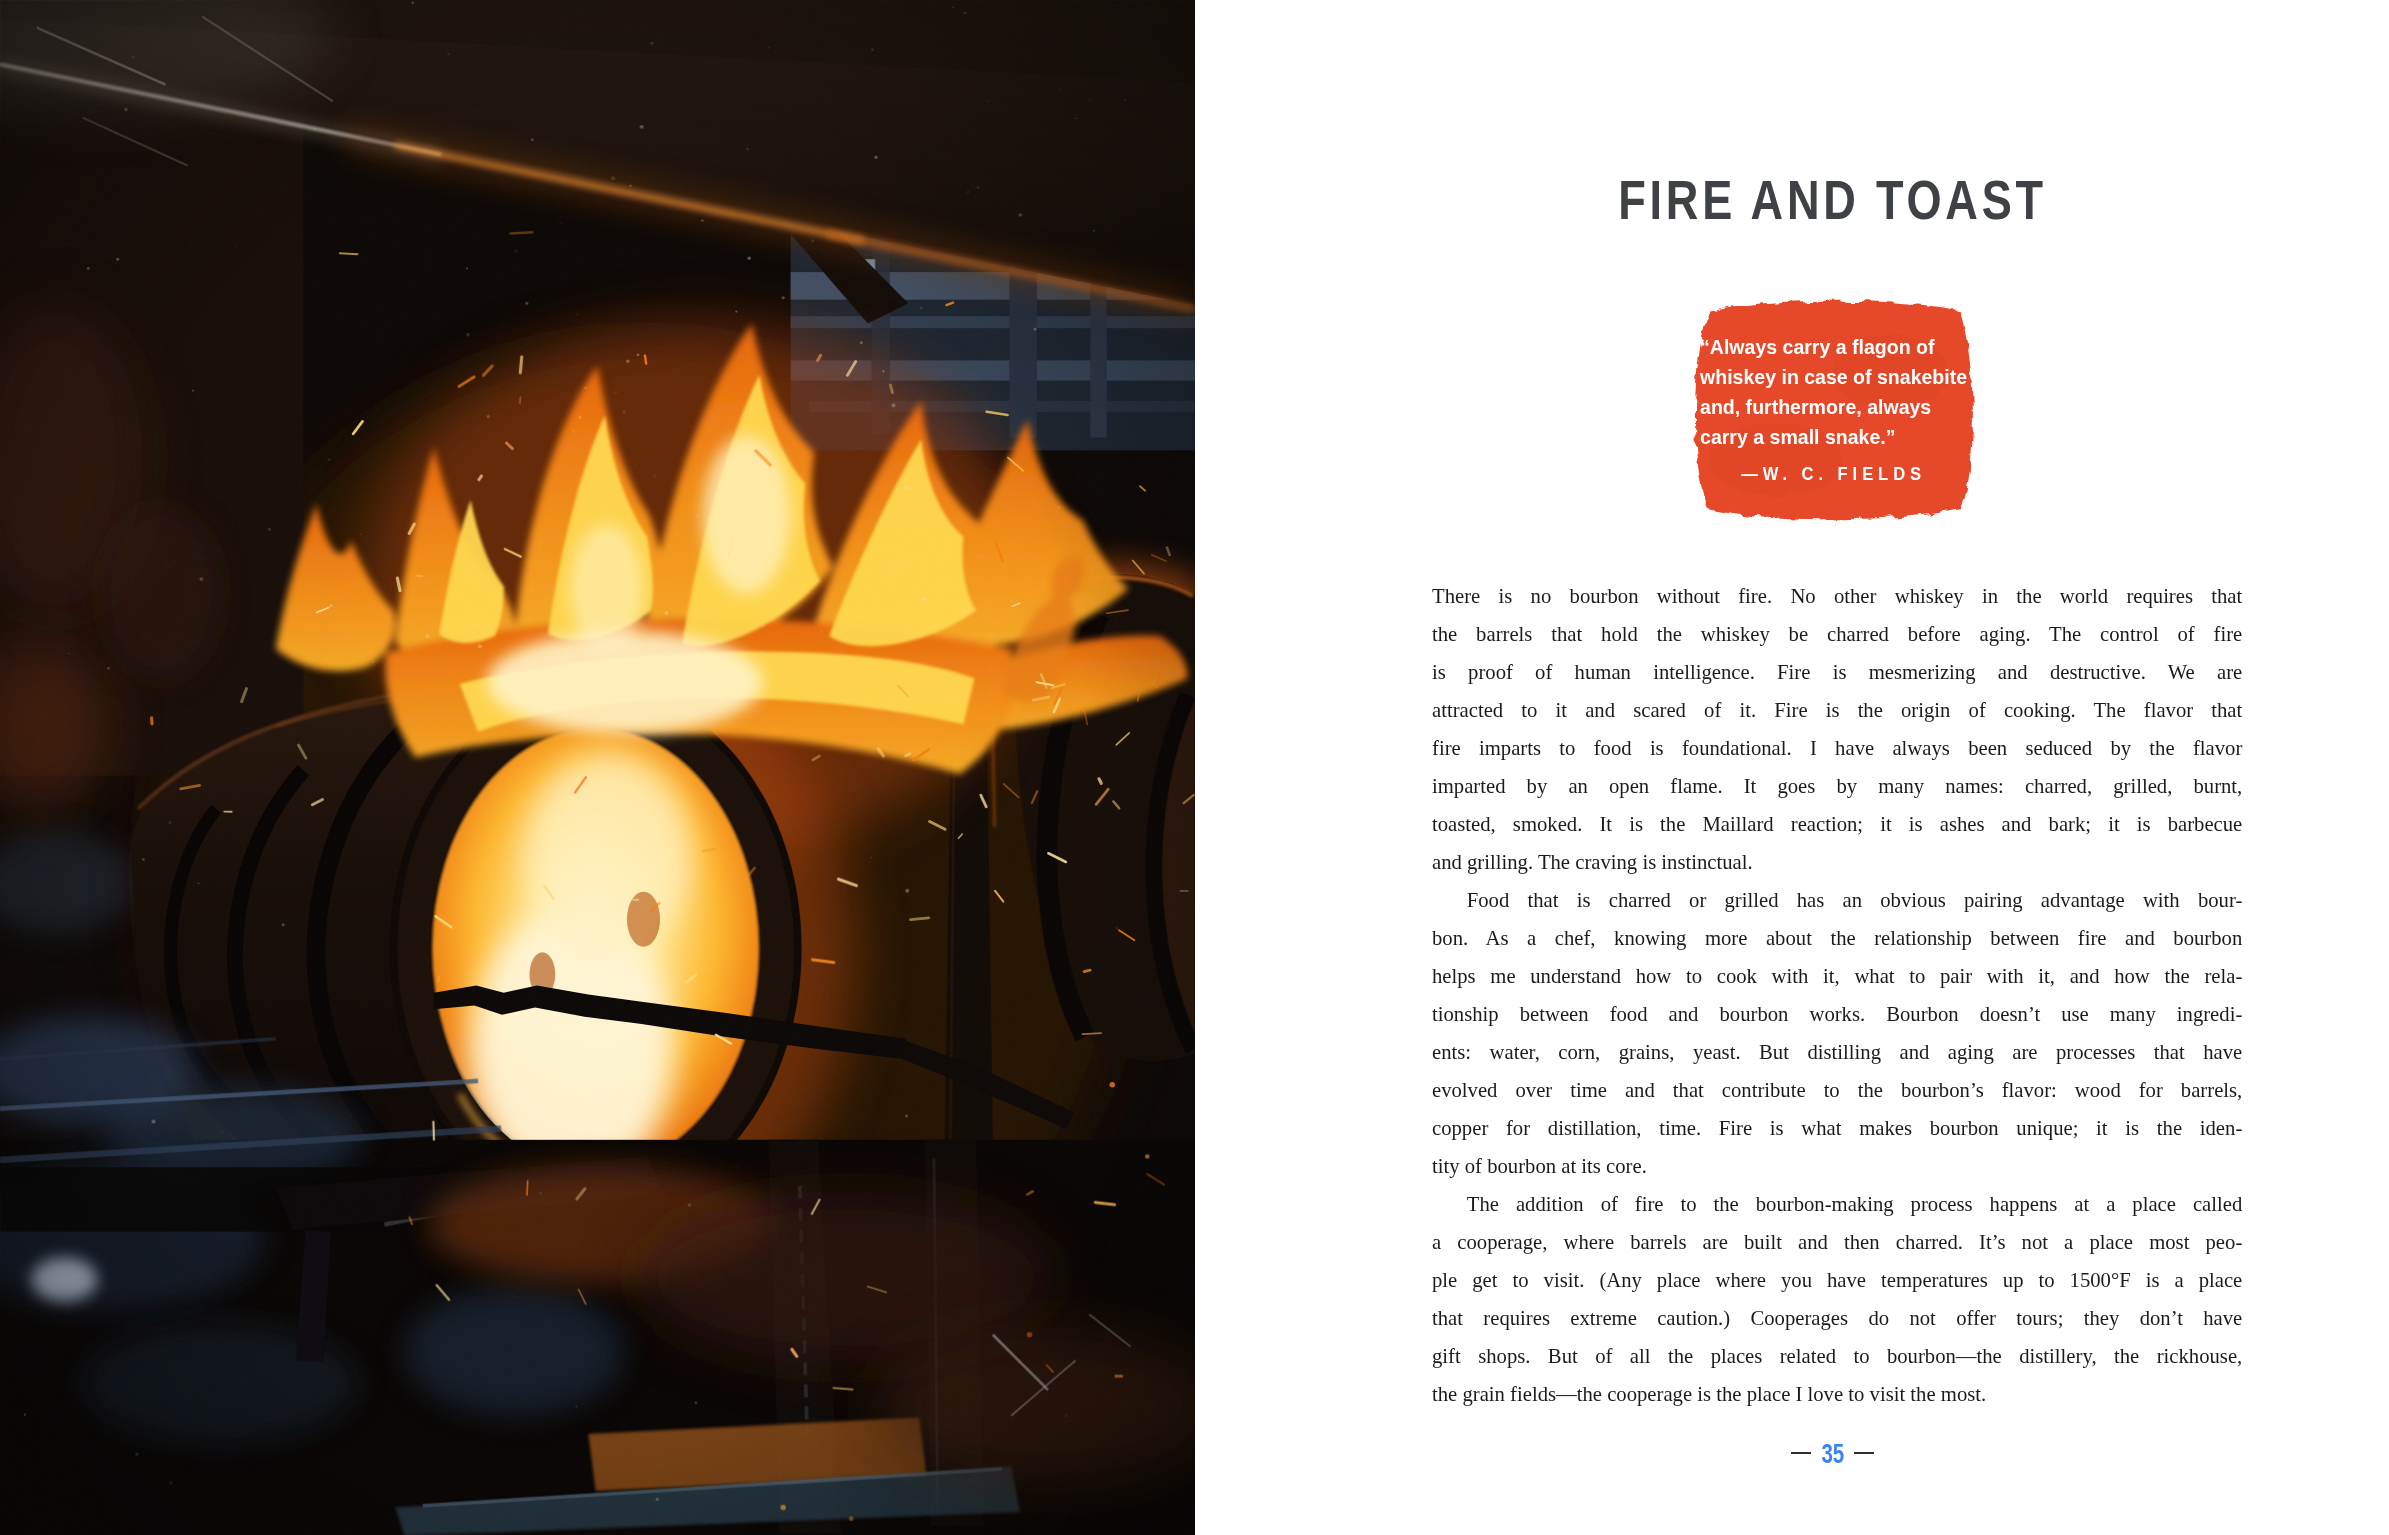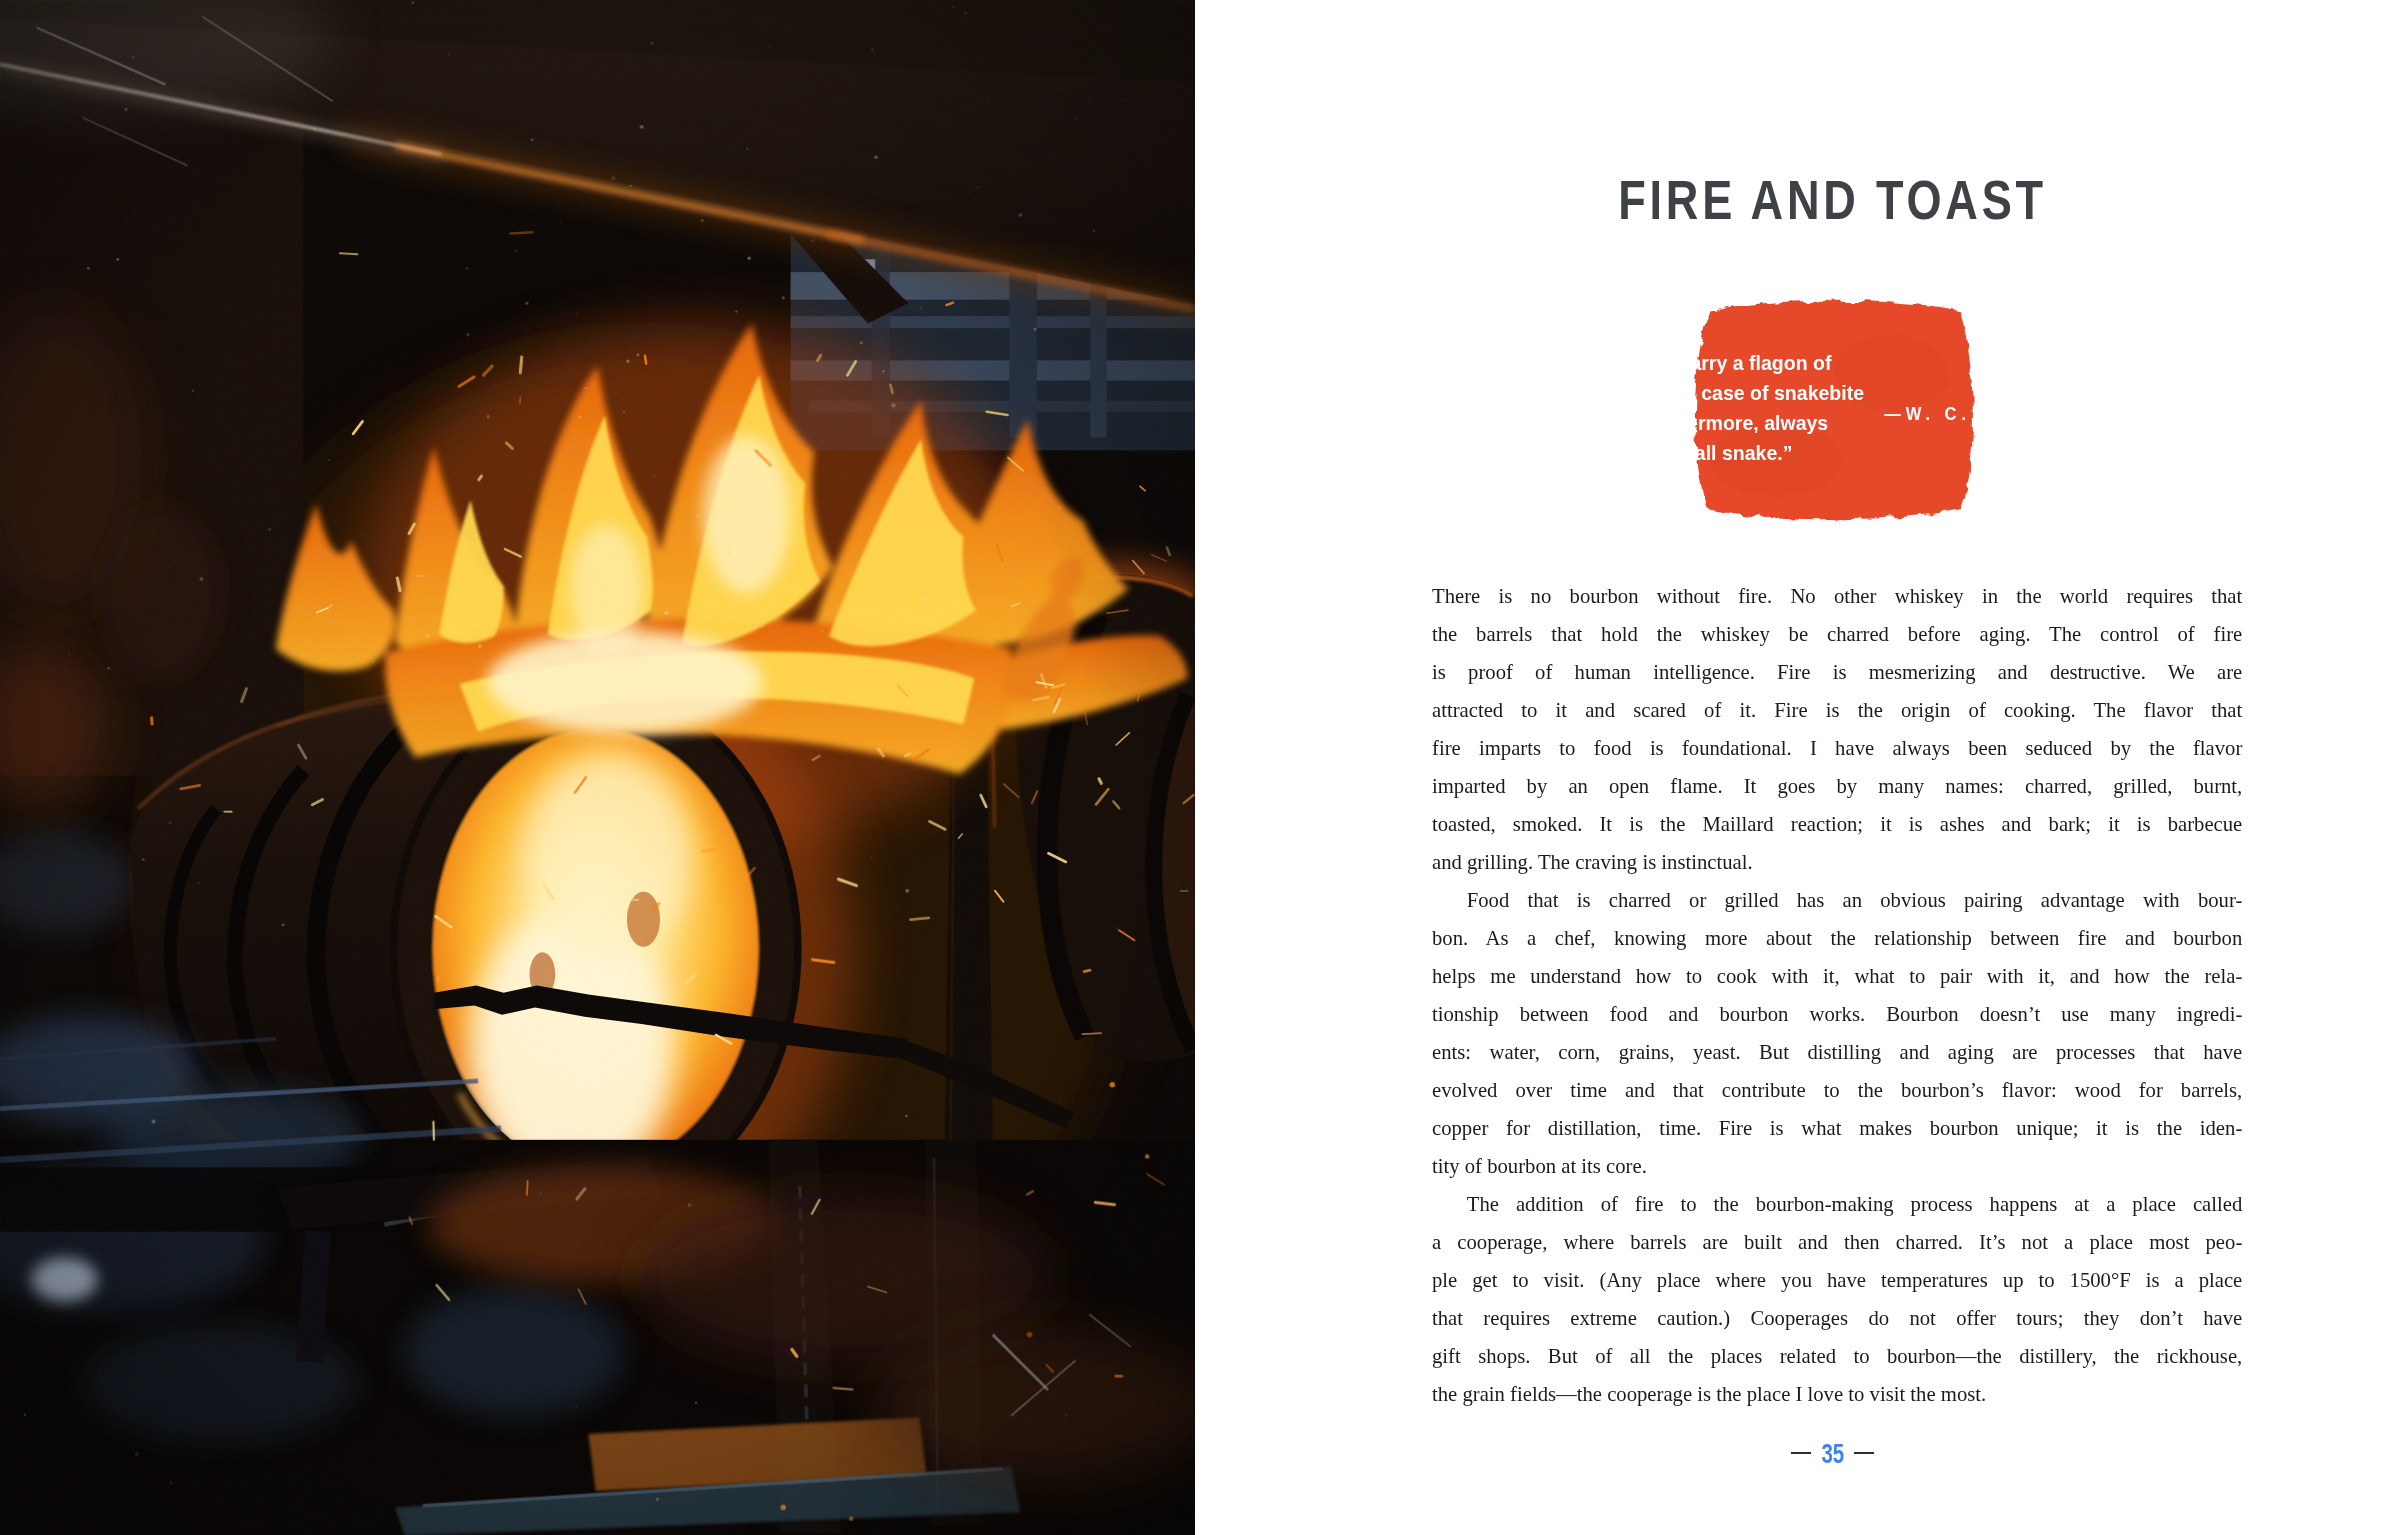--- a/index.html
+++ b/index.html
@@ -7,21 +7,21 @@
   .photo-page{position:relative;width:1195px;height:1536px;overflow:hidden;background:#0b0705;flex:none;}
   .photo-page svg{display:block;}
   .text-page{position:relative;width:1195px;height:1536px;flex:none;background:var(--page-bg,#fff);font-family:"Liberation Serif",serif;margin-left:40px;}
 
   .title{position:absolute;top:173px;left:0;width:1195px;text-align:center;margin:0;
          font-family:"Liberation Sans",sans-serif;font-weight:bold;font-size:55px;line-height:55px;
          letter-spacing:4.6px;color:var(--title-ink,#3d4044);transform:scaleX(0.82);}
 
   .quote-box{position:absolute;left:443px;top:292px;width:311px;height:241px;}
   .quote-box svg{position:absolute;left:0;top:0;}
-  .qcontent{position:absolute;left:0;top:0;width:311px;height:232px;display:flex;flex-direction:row;
+  .qcontent{position:absolute;left:0;top:0;width:311px;height:232px;display:flex;flex-direction:column;
             justify-content:center;align-items:center;color:#fff;font-family:"Liberation Sans",sans-serif;font-weight:bold;}
   .qline{font-size:21px;line-height:30px;white-space:nowrap;transform:scaleX(0.93);}
   .qattr{margin-top:11px;font-size:18.4px;letter-spacing:5.5px;transform:scaleX(0.9);white-space:nowrap;}
 
   .body-text{position:absolute;left:197px;top:577px;width:862px;transform:scaleX(0.94);transform-origin:left top;
              font-size:22px;line-height:38px;color:var(--body-ink,#1b1b1d);}
   .para{margin:0;}
   .line{text-align:justify;text-align-last:justify;height:38px;}
   .line.last{text-align-last:left;}
   .line.indent{text-indent:37px;}

